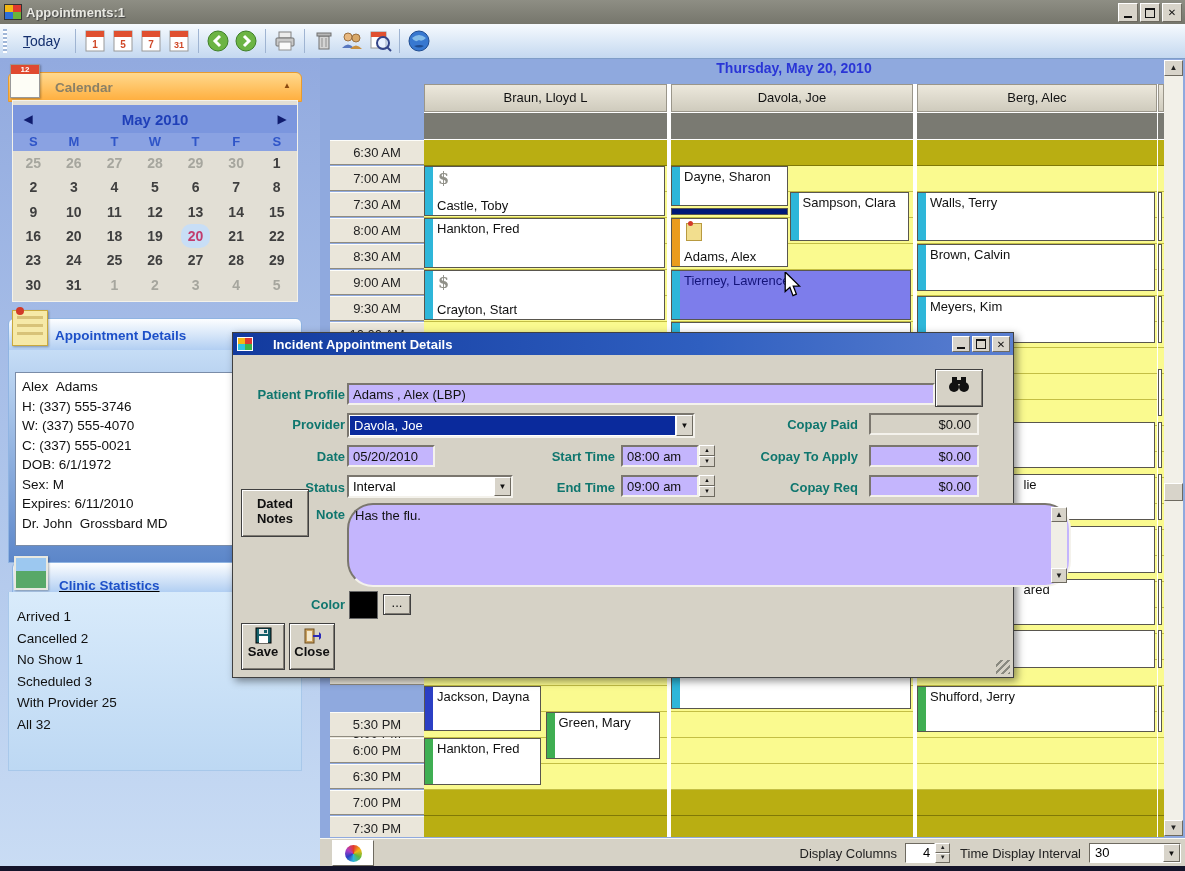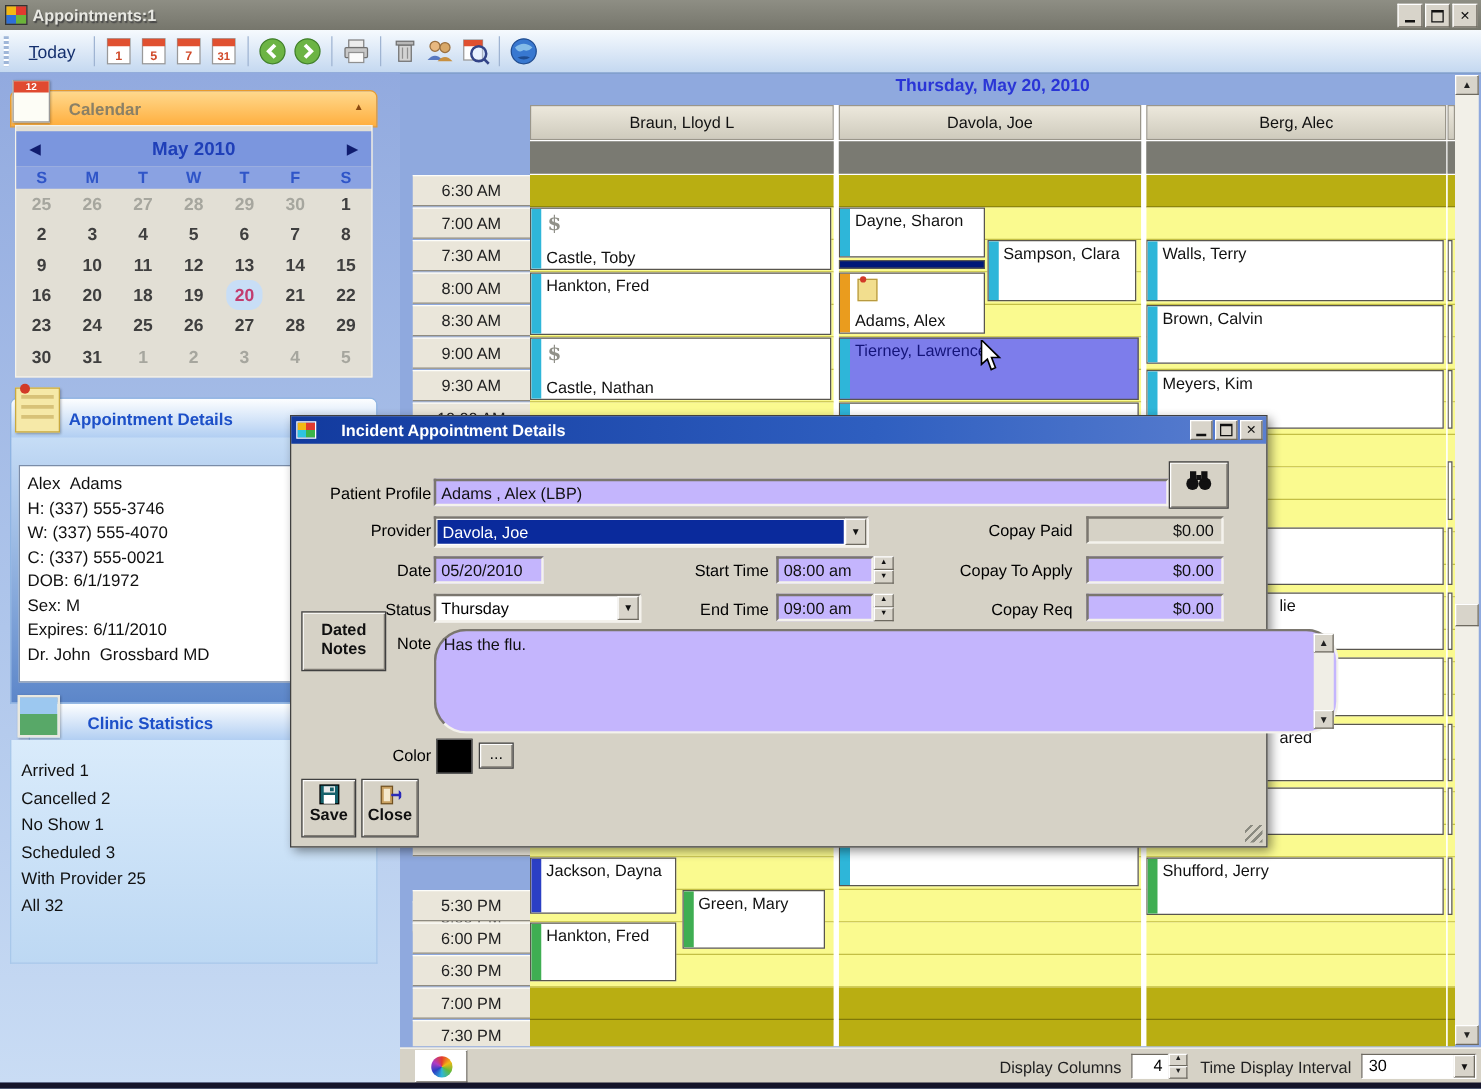--- a/index.html
+++ b/index.html
@@ -61,22 +61,22 @@
     border:1px solid #C9A93F;box-shadow:1px 1px 2px rgba(0,0,0,.3);}
   .note-big-icon::before{content:"";position:absolute;left:3px;top:-4px;width:8px;height:8px;border-radius:50%;background:#D23A28;}
   .note-big-icon .l{height:3px;background:#D8C278;margin:5px 4px 0 4px;}
   #apd-body{left:0;top:32px;width:292px;height:212px;
     background:linear-gradient(180deg,#C6DDF6,#5C86C9);border:1px solid #8FB4E2;border-top:none;}
   #patient-box{left:6px;top:22px;width:278px;height:174px;background:#fff;border:1px solid #7A8CA8;
     padding:4px 6px;box-sizing:border-box;}
   .pline{font-size:13.5px;color:#101010;line-height:19.5px;white-space:nowrap;}
   
   #cs-panel{left:8px;top:562px;width:292px;height:208px;}
-  #cs-hdr{left:15px;top:0;width:292px;height:30px;border-radius:6px 6px 0 0;
-    background:linear-gradient(180deg,#FDFEFF,#AFCDF2);border:1px solid #8FB4E2;display:flex;align-items:center;}
+  #cs-hdr{left:4px;top:0;width:292px;height:30px;border-radius:6px 6px 0 0;
+    background:linear-gradient(180deg,#FDFEFF,#AFCDF2);border:1px solid #8FB4E2;display:flex;align-items:flex-end;text-decoration:underline;}
   #cs-hdr .panel-hdr-title{color:#1D50C8;margin-left:46px;}
   .chart-icon{position:absolute;left:6px;top:-6px;width:30px;height:30px;border:2px solid #E8E8E0;
     background:linear-gradient(180deg,#9CC8F0 0 45%,#58A868 45% 100%);box-shadow:1px 1px 2px rgba(0,0,0,.3);}
   #cs-body{left:0;top:30px;width:292px;height:178px;
     background:linear-gradient(180deg,#D9EBFB,#BDD8F3);border:1px solid #A8C8EA;border-top:none;}
   .sline{font-size:13.5px;color:#101010;line-height:21.5px;margin-left:8px;}
   #cs-body .pad{padding-top:14px;}
   
   #date-hdr{left:424px;top:60px;width:740px;height:22px;text-align:center;
     color:#2A35D6;font-weight:bold;font-size:14px;}
@@ -131,21 +131,21 @@
   
   #dialog{left:232px;top:332px;width:780px;height:344px;background:#D6D2C6;
     border:1px solid #404040;box-shadow:3px 3px 8px rgba(0,0,0,.45);}
   #dlg-titlebar{left:0;top:0;width:780px;height:22px;
     background:linear-gradient(90deg,#123A9E 0%,#2F5FC0 60%,#5B7FD0 100%);display:flex;align-items:center;}
   #dlg-titlebar .dtitle{color:#fff;font-weight:bold;font-size:13px;margin-left:20px;}
   .dlg-icon{width:14px;height:12px;margin-left:4px;
     background:conic-gradient(#E03A2F 0 25%,#3CB44A 0 50%,#2EC4E0 0 75%,#F2B814 0 100%);border:1px solid #fff;}
   #dlg-titlebar .wbtns{top:3px;}
   #dlg-titlebar .wbtn{width:16px;height:14px;}
-  .dlabel{position:absolute;text-align:right;font-size:13px;font-weight:normal;color:#000000;}
+  .dlabel{position:absolute;text-align:right;font-size:13px;font-weight:bold;color:#0f766e;}
   .tb{position:absolute;background:#c4b5fd;border:2px solid;border-color:#7A766E #F4F2EC #F4F2EC #7A766E;
     box-sizing:border-box;font-size:13px;color:#101010;padding:2px 4px;}
   .tb.money{text-align:right;padding-right:6px;}
   .tb.disabled{background:#D6D2C6;}
   .dd{position:absolute;background:#fff;border:2px solid;border-color:#7A766E #F4F2EC #F4F2EC #7A766E;
     box-sizing:border-box;display:flex;}
   .dd .sel{flex:1;font-size:13px;padding:2px 0 0 4px;}
   .dd .sel.hl{background:#0A2A9C;color:#fff;margin:1px;}
   .spin2{position:absolute;width:16px;display:flex;flex-direction:column;}
   .spin2 .sb{flex:1;background:#D8D4CA;border:1px solid;border-color:#fff #6E6A60 #6E6A60 #fff;
@@ -461,21 +461,21 @@
         <span class="billing-icon">$</span>
         <div class="appt-name low">Castle, Toby</div>
       </div>
       <div class="appt" style="top: 78px; height: 50px; left: 0px; width: 241px;">
         <div class="strip" style="background: rgb(46, 182, 217);"></div>
         <div class="appt-name">Hankton, Fred</div>
       </div>
       <div class="appt" style="top: 130px; height: 50px; left: 0px; width: 241px;">
         <div class="strip" style="background: rgb(46, 182, 217);"></div>
         <span class="billing-icon">$</span>
-        <div class="appt-name low">Castle, Nathan</div>
+        <div class="appt-name low">Crayton, Start</div>
       </div>
       <div class="appt" style="top: 572px; height: 47.4px; left: 121.5px; width: 114.64px;">
         <div class="strip" style="background: rgb(63, 174, 82);"></div>
         <div class="appt-name">Green, Mary</div>
       </div>
       <div class="appt" style="top: 546px; height: 44.8px; left: 0px; width: 117.07px;">
         <div class="strip" style="background: rgb(43, 63, 196);"></div>
         <div class="appt-name">Jackson, Dayna</div>
       </div>
       <div class="appt" style="top: 598px; height: 47.4px; left: 0px; width: 117.07px;">
@@ -725,21 +725,21 @@
     <div class="tb" style="left:388px;top:112px;width:78px;height:22px;">08:00 am</div>
     <div class="spin2" style="left:466px;top:112px;height:22px;">
         <span class="sb">▲</span>
         <span class="sb">▼</span>
       </div>
     <div class="dlabel" style="left:425px;top:116px;width:200px;">Copay To Apply</div>
     <div class="tb money" style="left:636px;top:112px;width:110px;height:22px;">$0.00</div>
 
     <div class="dlabel" style="left:0;top:147px;width:112px;">Status</div>
     <div class="dd" style="left:114px;top:142px;width:166px;height:23px;">
-      <span class="sel">Thursday</span>
+      <span class="sel">Interval</span>
       <span class="ddarrow" style="line-height:17px;">▼</span>
     </div>
     <div class="dlabel" style="left:262px;top:147px;width:120px;">End Time</div>
     <div class="tb" style="left:388px;top:142px;width:78px;height:22px;">09:00 am</div>
     <div class="spin2" style="left:466px;top:142px;height:22px;">
         <span class="sb">▲</span>
         <span class="sb">▼</span>
       </div>
     <div class="dlabel" style="left:425px;top:147px;width:200px;">Copay Req</div>
     <div class="tb money" style="left:636px;top:142px;width:110px;height:22px;">$0.00</div>

